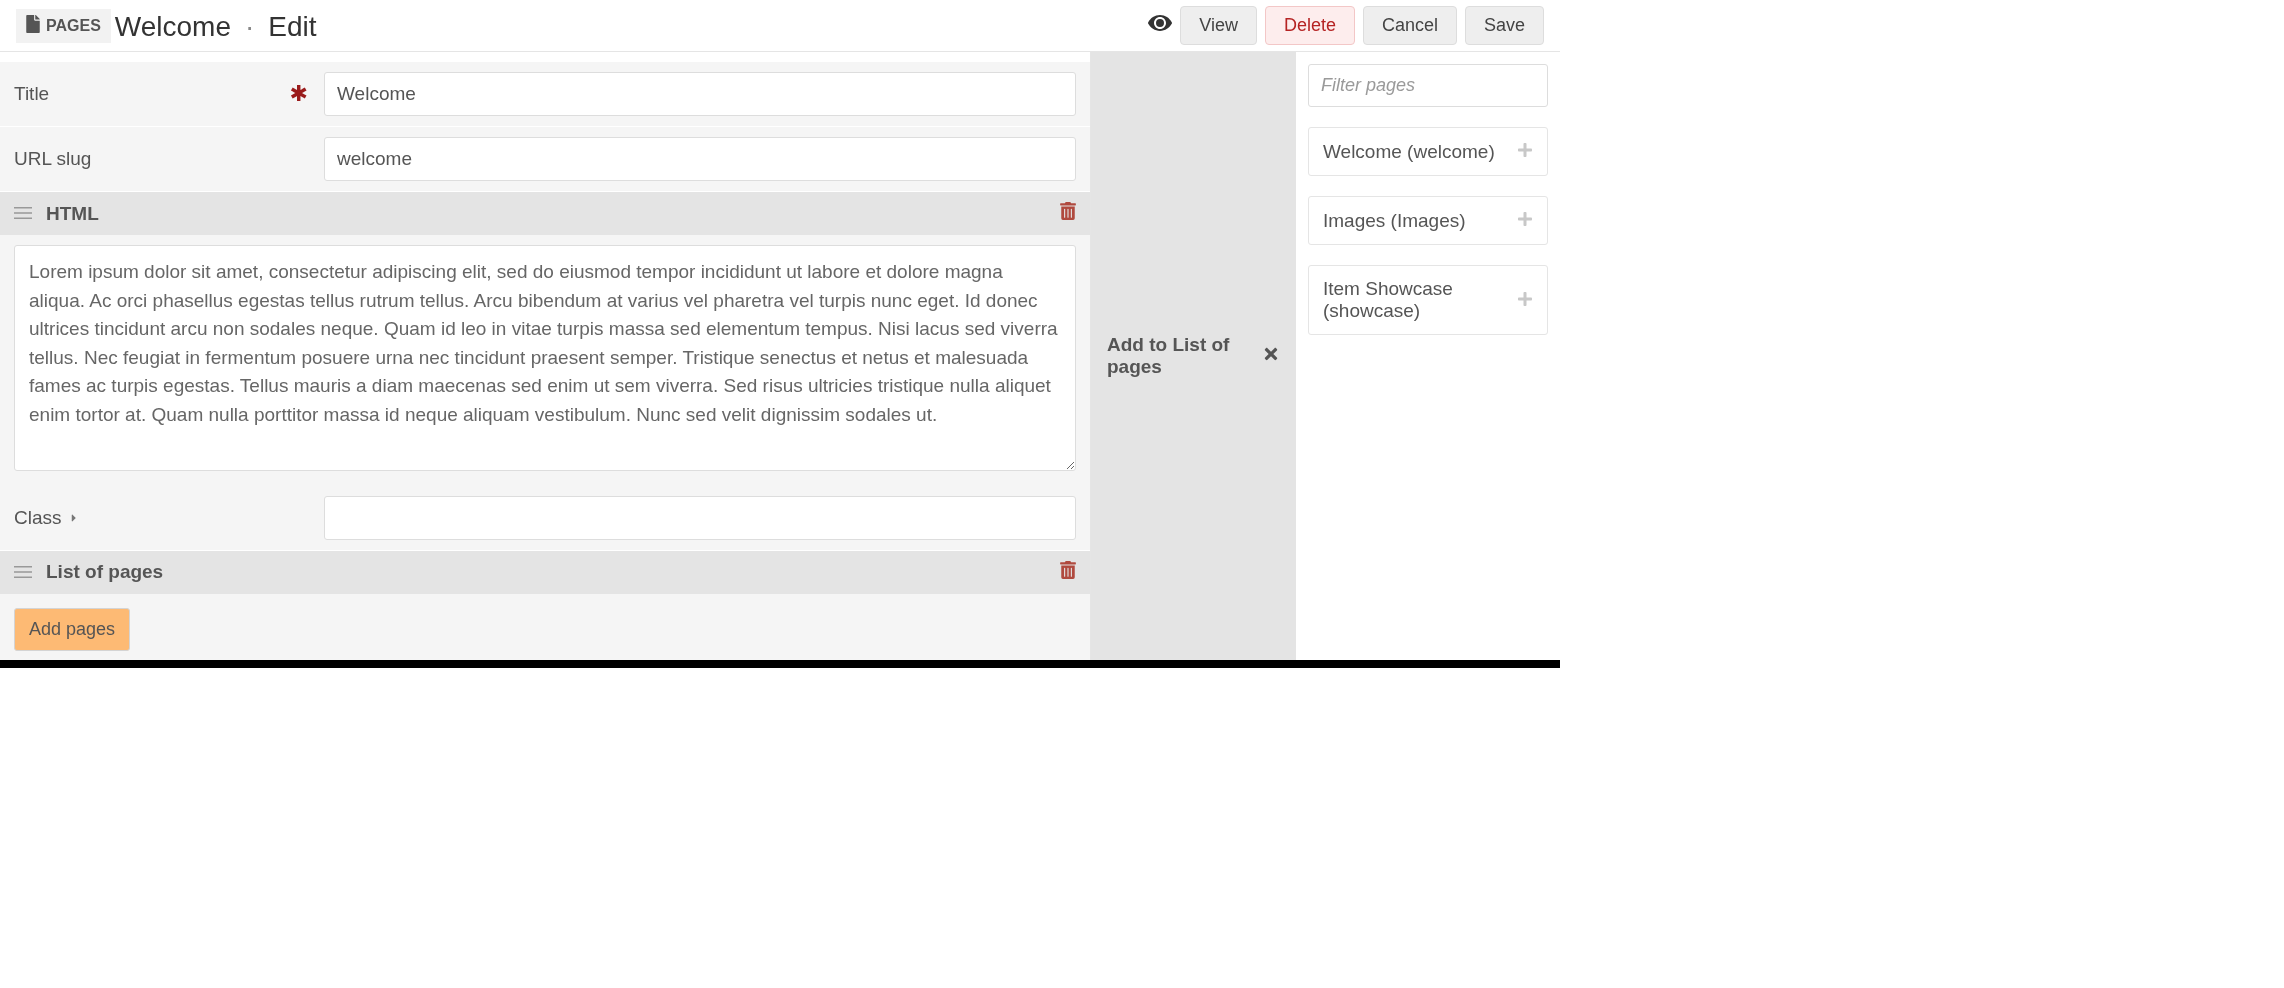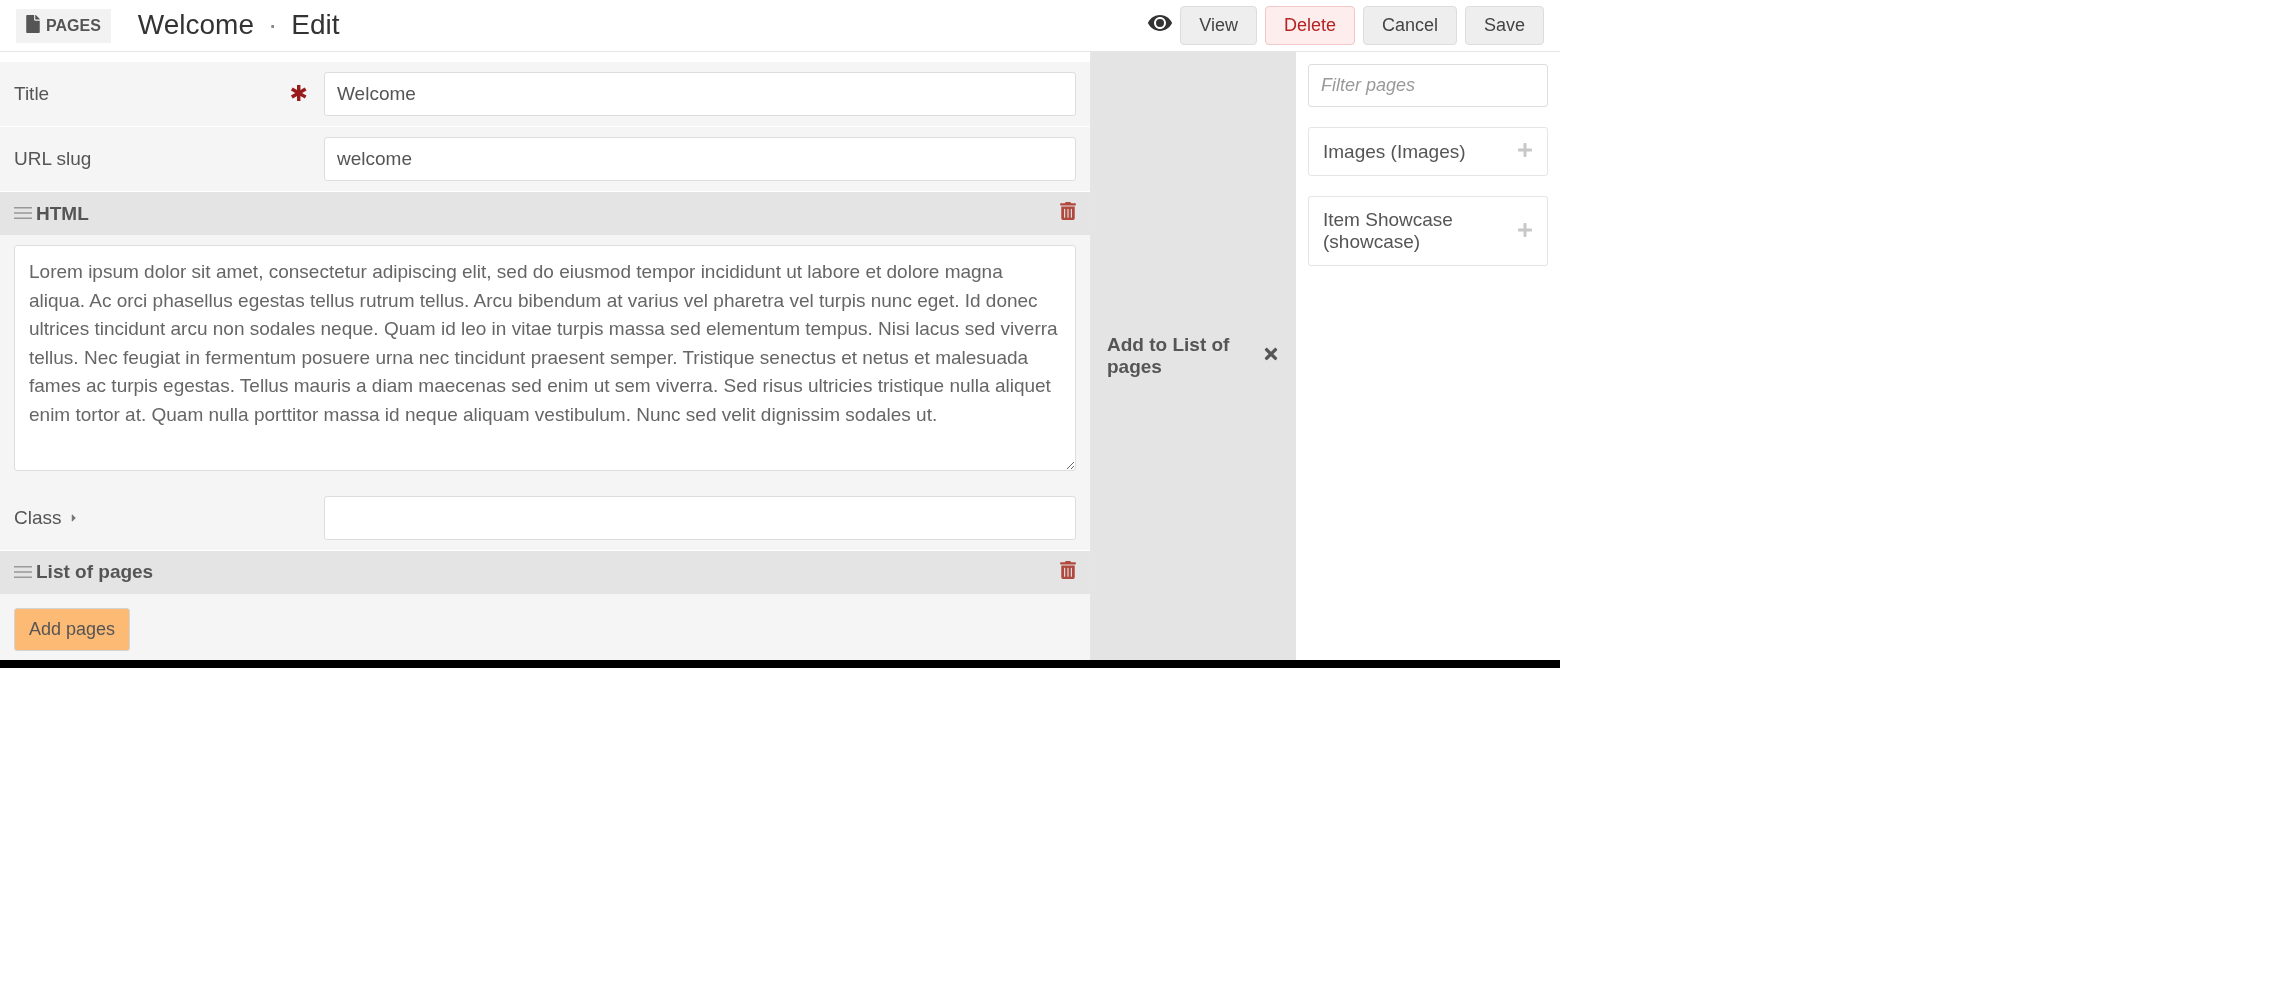--- a/index.html
+++ b/index.html
@@ -18,21 +18,21 @@
     border-bottom: 8px solid #000;
   }
   
   .header {
     display: flex;
     align-items: center;
     justify-content: space-between;
     padding: 6px 16px 6px 16px;
     border-bottom: 1px solid #e5e5e5;
   }
-  .header-left { display: flex; align-items: flex-start; gap: 27px; }
+  .header-left { display: flex; align-items: flex-end; gap: 4px; }
   .pages-badge {
     display: inline-flex;
     align-items: center;
     gap: 6px;
     background: #f2f2f2;
     padding: 6px 10px;
     font-size: 16px;
     font-weight: 600;
     color: #555;
   }
@@ -108,21 +108,21 @@
   }
   .caret-icon { width: 12px; height: 12px; }
 
   
   .section-header {
     display: flex;
     align-items: center;
     background: #e4e4e4;
     padding: 10px 14px;
     color: #555;
-    gap: 4px;
+    gap: 14px;
   }
   .section-header .drag { color: #999; }
   .section-header h3 { font-size: 19px; font-weight: 600; color:#555; }
   .section-header .trash { margin-left: auto; color: #b04a3f; cursor:pointer;}
   .drag svg { width: 18px; height: 14px; }
   .trash svg { width: 16px; height: 18px; }
 
   
   .html-block { background:#f5f5f5; padding: 10px 14px; }
   .html-block textarea {
@@ -298,20 +298,28 @@
         <span>Add to List of pages</span>
         <span class="close">
           <svg viewBox="0 0 352 512" fill="#555">
               <path d="M242.72 256l100.07-100.07c12.28-12.28 12.28-32.19 0-44.48l-22.24-22.24c-12.28-12.28-32.19-12.28-44.48 0L176 189.28 75.93 89.21c-12.28-12.28-32.19-12.28-44.48 0L9.21 111.45c-12.28 12.28-12.28 32.19 0 44.48L109.28 256 9.21 356.07c-12.28 12.28-12.28 32.19 0 44.48l22.24 22.24c12.28 12.28 32.2 12.28 44.48 0L176 322.72l100.07 100.07c12.28 12.28 32.2 12.28 44.48 0l22.24-22.24c12.28-12.28 12.28-32.19 0-44.48L242.72 256z"></path>
             </svg>
         </span>
       </div>
       <div class="sidebar-body">
         <input class="filter-input" type="text" placeholder="Filter pages" style="">
         <div class="page-item">
+          <span>Welcome (welcome)</span>
+          <span class="plus">
+            <svg viewBox="0 0 448 512" fill="#c8c8c8">
+                <path d="M416 208H272V64c0-17.67-14.33-32-32-32h-32c-17.67 0-32 14.33-32 32v144H32c-17.67 0-32 14.33-32 32v32c0 17.67 14.33 32 32 32h144v144c0 17.67 14.33 32 32 32h32c17.67 0 32-14.33 32-32V304h144c17.67 0 32-14.33 32-32v-32c0-17.67-14.33-32-32-32z"></path>
+              </svg>
+          </span>
+        </div>
+        <div class="page-item">
           <span>Images (Images)</span>
           <span class="plus">
             <svg viewBox="0 0 448 512" fill="#c8c8c8">
                 <path d="M416 208H272V64c0-17.67-14.33-32-32-32h-32c-17.67 0-32 14.33-32 32v144H32c-17.67 0-32 14.33-32 32v32c0 17.67 14.33 32 32 32h144v144c0 17.67 14.33 32 32 32h32c17.67 0 32-14.33 32-32V304h144c17.67 0 32-14.33 32-32v-32c0-17.67-14.33-32-32-32z"></path>
               </svg>
           </span>
         </div>
         <div class="page-item">
           <span>Item Showcase (showcase)</span>
           <span class="plus">

